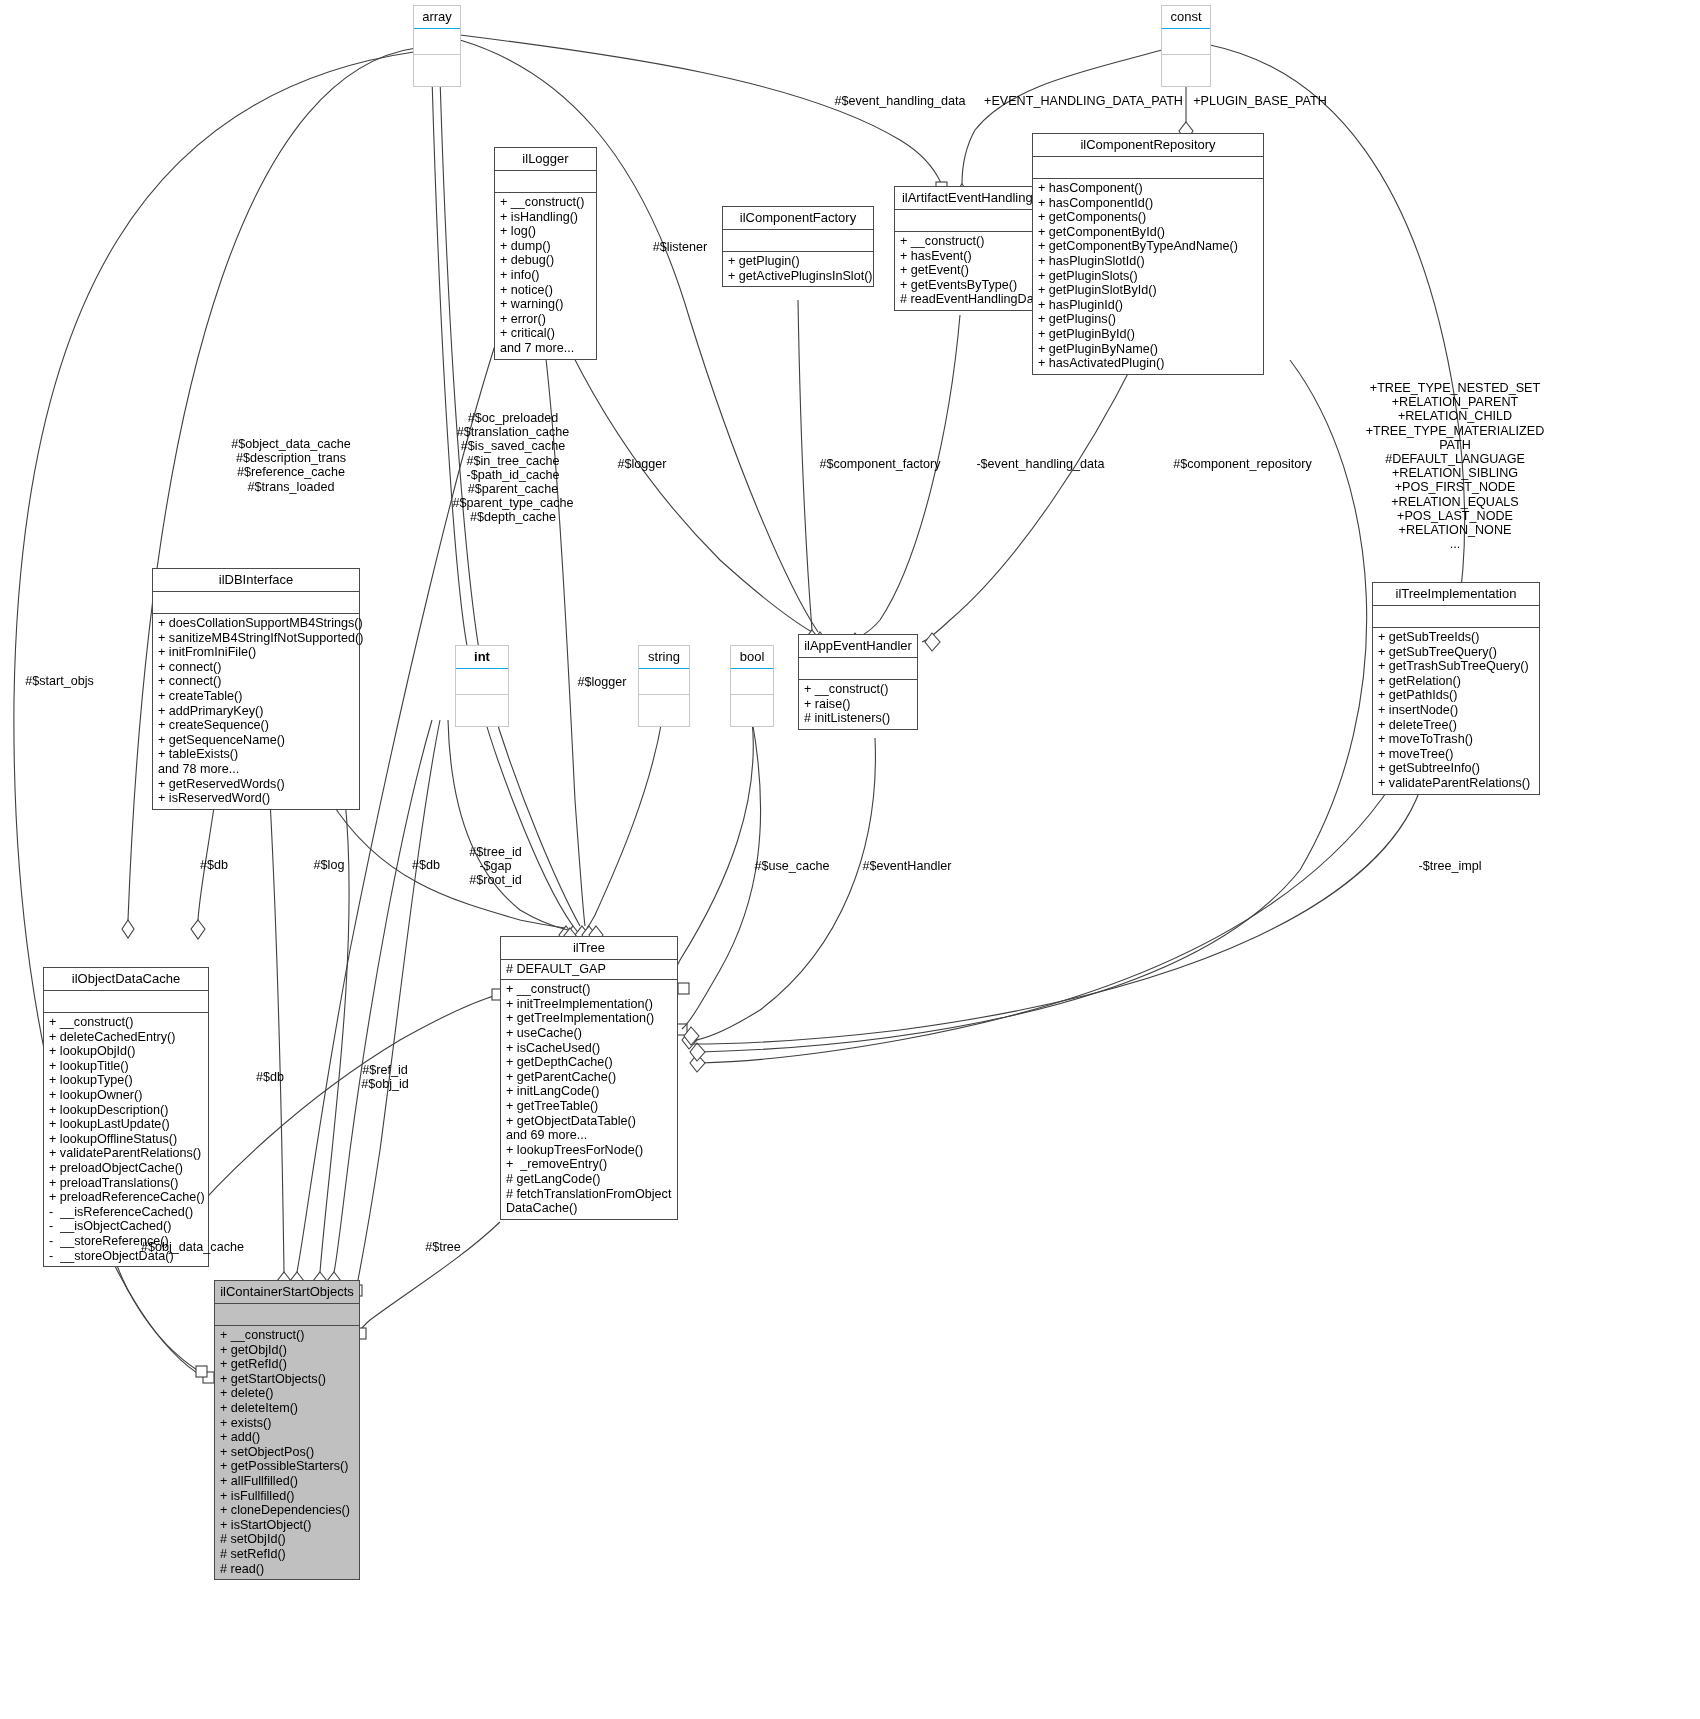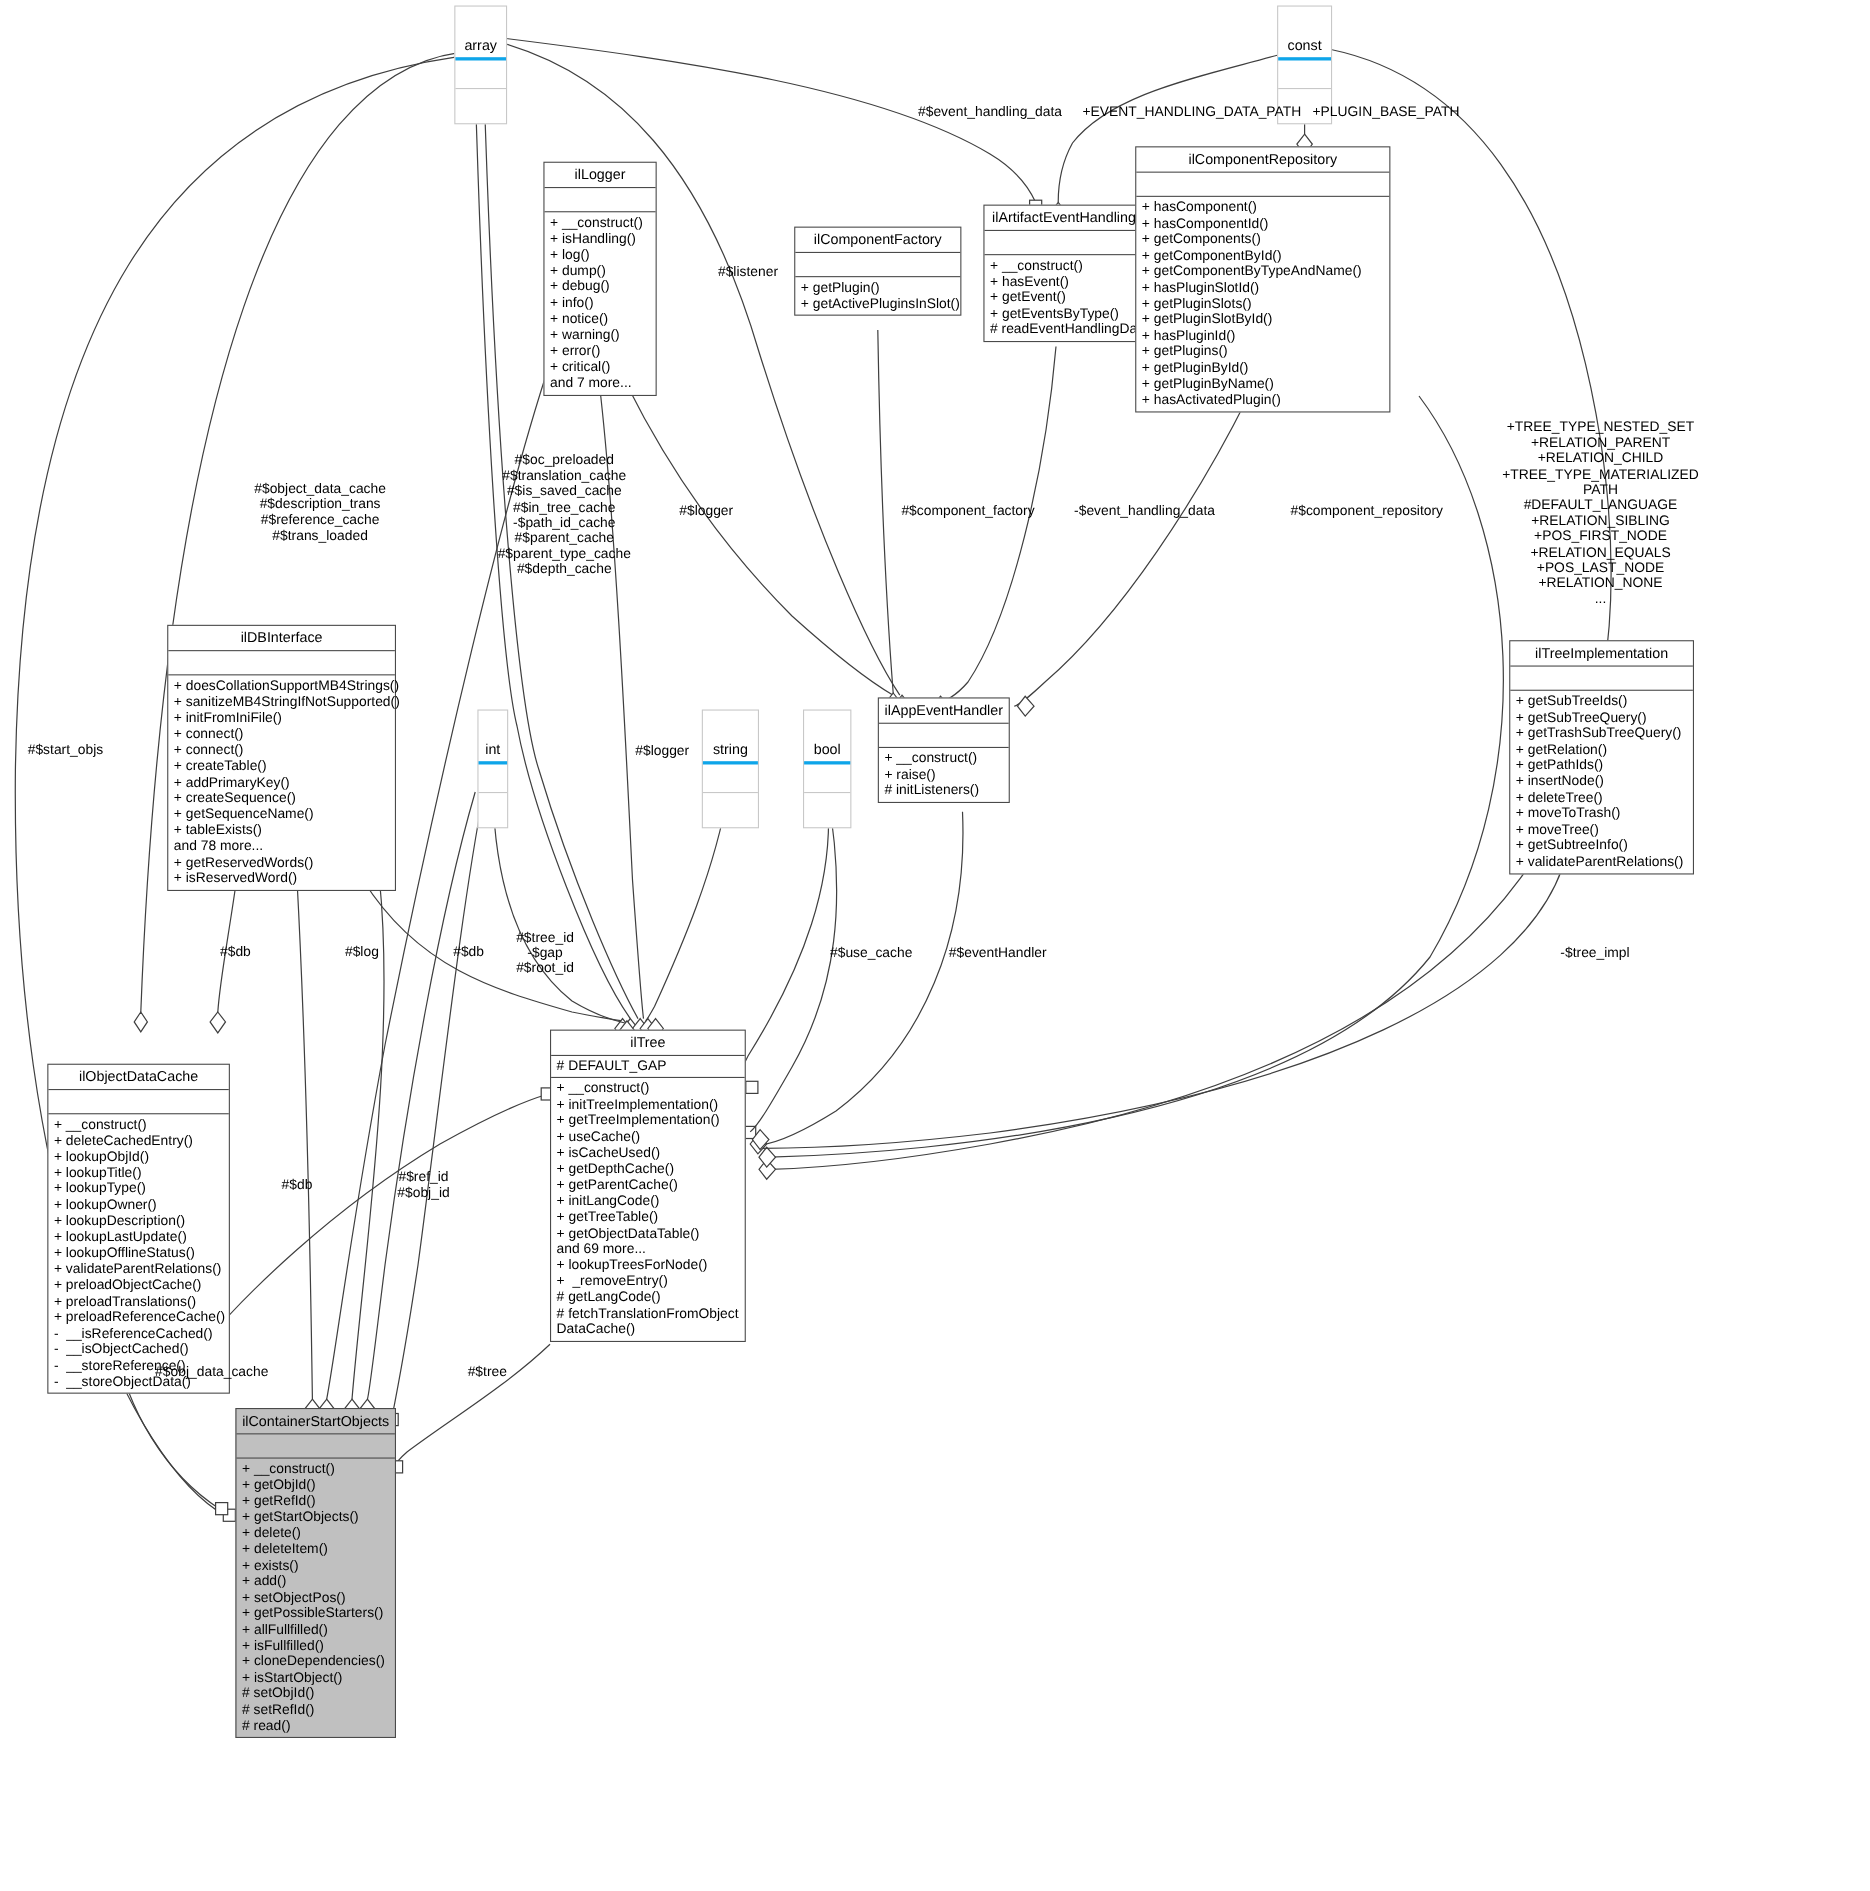--- a/index.html
+++ b/index.html
@@ -56,22 +56,21 @@
     border: 1px solid #c8c8c8;
   }
   .cls .title {
     text-align: center;
     font-size: 13px;
     padding: 3px 4px 4px 4px;
     border-bottom: 1px solid #4a4a4a;
     line-height: 15px;
   }
   .cls.plain .title {
-    border-bottom: 3px solid #0ea5e9;
-    margin-top: 24px;
+    border-bottom: 1px solid #0ea5e9;
   }
   .cls .attrs {
     border-bottom: 1px solid #4a4a4a;
     font-size: 12.6px;
     padding: 2px 5px 2px 5px;
     line-height: 15.2px;
     min-height: 18px;
     box-sizing: border-box;
   }
   .cls.plain .attrs {
@@ -276,21 +275,21 @@
       <div>+ addPrimaryKey()</div>
       <div>+ createSequence()</div>
       <div>+ getSequenceName()</div>
       <div>+ tableExists()</div>
       <div>and 78 more...</div>
       <div>+ getReservedWords()</div>
       <div>+ isReservedWord()</div>
     </div>
   </div>
 
-  <div class="cls plain" style="left:434px; top:645px; width:28px;">
+  <div class="cls plain" style="left:455px; top:645px; width:54px;font-weight:bold;">
     <div class="title">int</div>
     <div class="attrs empty"></div>
     <div class="ops tail-empty"></div>
   </div>
 
   <div class="cls plain" style="left:638px; top:645px; width:52px;">
     <div class="title">string</div>
     <div class="attrs empty"></div>
     <div class="ops tail-empty"></div>
   </div>

